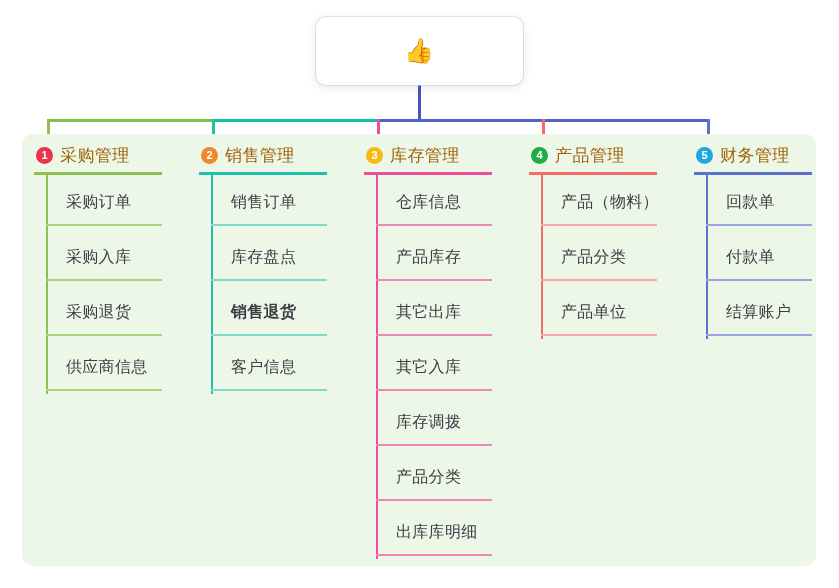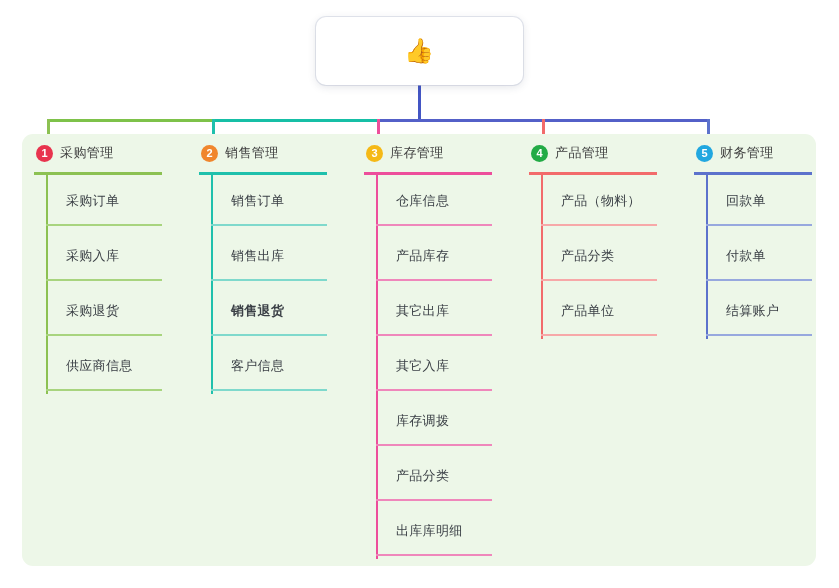--- a/index.html
+++ b/index.html
@@ -89,22 +89,22 @@
     height: 17px;
     border-radius: 50%;
     color: #ffffff;
     font-size: 11px;
     line-height: 17px;
     text-align: center;
     font-weight: bold;
     flex: 0 0 auto;
   }
   .col-title {
-    font-size: 13px;
-    color: #404040;
+    font-size: 17px;
+    color: #a16207;
     letter-spacing: 0.4px;
   }
   .col-rule {
     position: absolute;
     left: 10px;
     top: 38px;
     height: 3px;
   }
   .spine {
     position: absolute;
@@ -116,21 +116,21 @@
   
   .leaf {
     position: absolute;
     left: 22px;
     height: 55px;
   }
   .leaf-label {
     position: absolute;
     left: 20px;
     top: 20px;
-    font-size: 13px;
+    font-size: 16px;
     color: #3a3f45;
     white-space: nowrap;
     letter-spacing: 0.3px;
   }
   .leaf-rule {
     position: absolute;
     left: 0px;
     top: 52px;
     height: 2px;
   }
@@ -189,21 +189,21 @@
             <span class="badge" style="background: rgb(240, 134, 45);">2</span>
             <span class="col-title">销售管理</span>
           </div>
           <div class="col-rule" style="background: rgb(31, 192, 172); width: 128px;"></div>
           <div class="spine" style="background: rgb(31, 192, 172); height: 222px;"></div>
           <div class="leaf" style="top: 38px; width: 116px;">
             <span class="leaf-label">销售订单</span>
             <div class="leaf-rule" style="background: rgb(127, 217, 204); width: 116px;"></div>
           </div>
           <div class="leaf" style="top: 93px; width: 116px;">
-            <span class="leaf-label">销售出库</span>
+            <span class="leaf-label">库存盘点</span>
             <div class="leaf-rule" style="background: rgb(127, 217, 204); width: 116px;"></div>
           </div>
           <div class="leaf" style="top: 148px; width: 116px; font-weight: bold;">
             <span class="leaf-label">销售退货</span>
             <div class="leaf-rule" style="background: rgb(127, 217, 204); width: 116px;"></div>
           </div>
           <div class="leaf" style="top: 203px; width: 116px;">
             <span class="leaf-label">客户信息</span>
             <div class="leaf-rule" style="background: rgb(127, 217, 204); width: 116px;"></div>
           </div>

